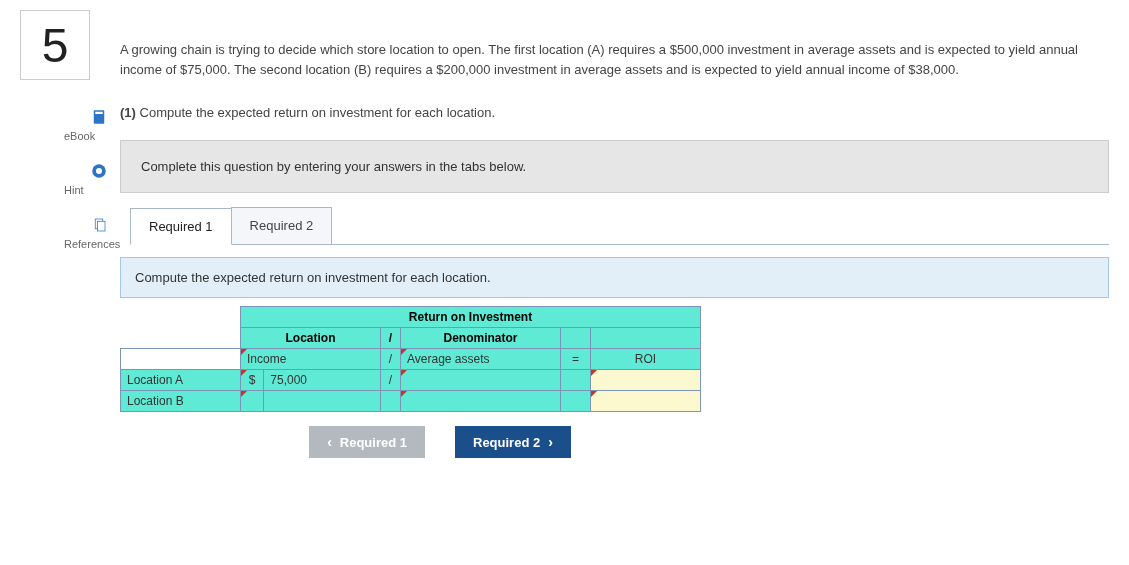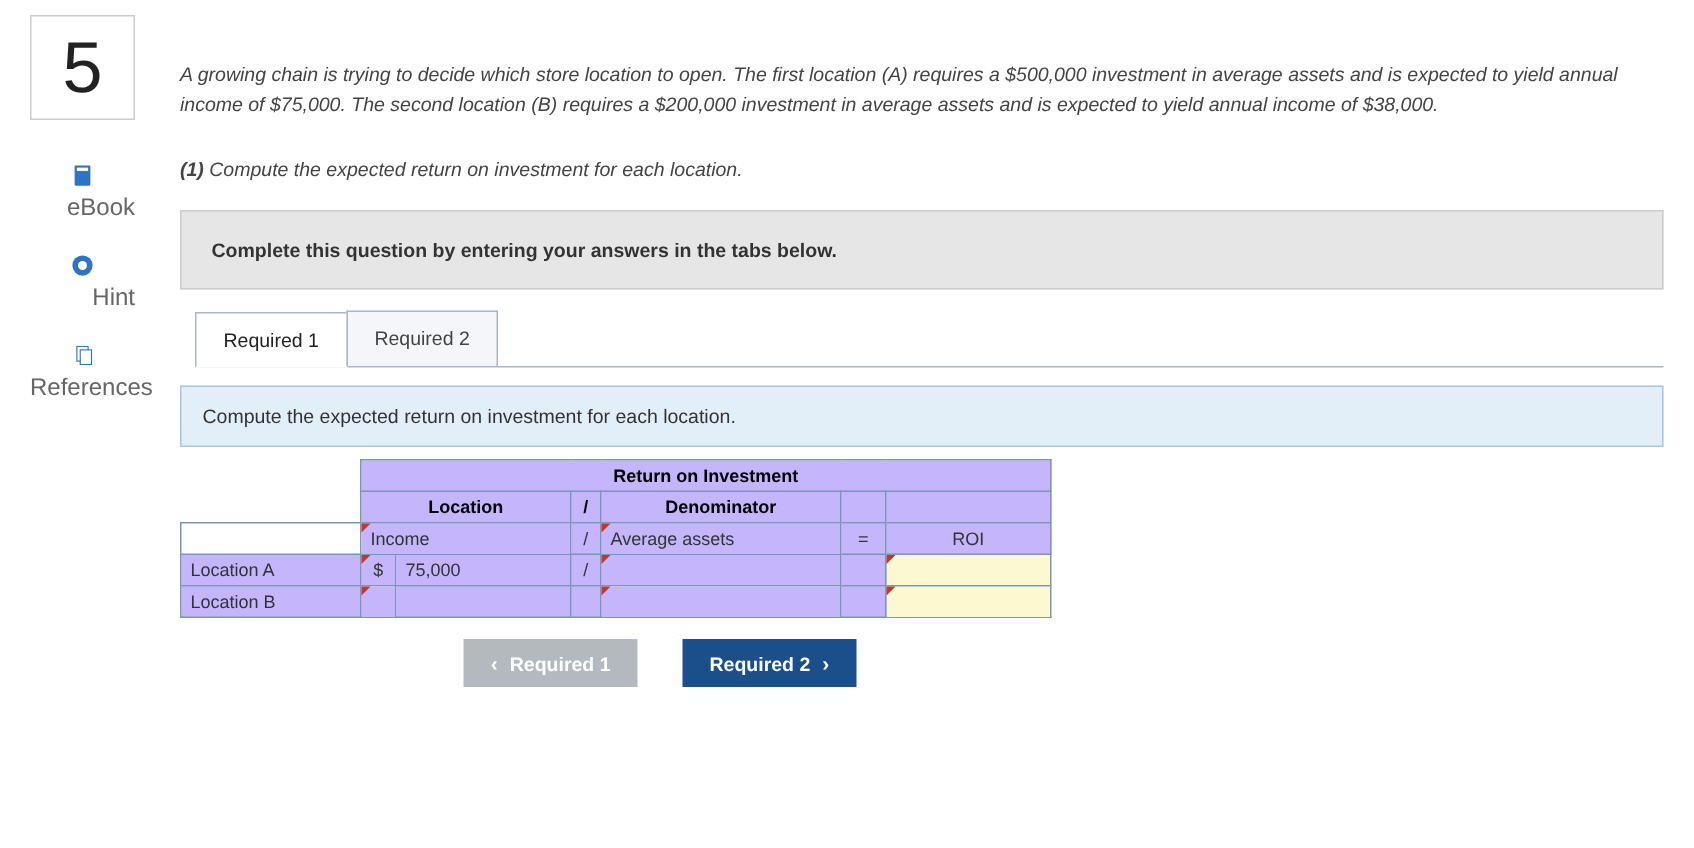--- a/index.html
+++ b/index.html
@@ -28,37 +28,38 @@
     display: flex;
     align-items: center;
     justify-content: center;
     margin-bottom: 20px;
     font-weight: 300;
   }
   .points { color: #777; font-size: 12px; margin-bottom: 30px; }
   .points .val { color: #555; }
   .tool {
     width: 70px;
-    text-align: right;
+    text-align: left;
     padding: 8px 0;
-    font-size: 16px;
+    font-size: 11px;
     color: #666;
     cursor: pointer;
     margin-bottom: 4px;
+    margin-left: 44px;
   }
   .tool .ic { display:block; margin: 0 auto 4px auto; }
   .main-col { flex: 1; }
-  .prompt { color: #444; line-height: 1.5; margin: 30px 0 18px 0; font-style: italic; }
+  .prompt { color: #444; line-height: 1.5; margin: 30px 0 18px 0; }
   .sub-q { margin: 4px 0; }
   .sub-q b { font-weight: bold; }
   .banner {
     background: #e6e6e6;
     border: 1px solid #ccc;
     padding: 18px 20px;
-    font-weight: bold;
+    font-weight: normal;
     color: #333;
     margin-bottom: 14px;
   }
   .tabstrip {
     display: flex;
     border-bottom: 1px solid #a9b8c9;
     margin-bottom: 0;
     margin-left: 10px;
   }
   .tab {
@@ -88,21 +89,21 @@
     margin-bottom: 8px;
   }
   table.calc {
     border-collapse: collapse;
     margin-top: 4px;
   }
   table.calc th, table.calc td {
     border: 1px solid #7a95b8;
     font-size: 12px;
     padding: 3px 6px;
-    background: #c4b5fd;
+    background: #5eead4;
   }
   .th1 { background: #5f8dc4; color: #000; text-align: center; font-weight: bold; }
   .th2 { background: #a6c3e2; color: #000; text-align: center; font-weight: bold; }
   .row-input { height: 20px; padding-left: 26px; }
   .tri-cell { position: relative; }
   .tri-cell::after {
     content: "";
     position: absolute;
     top: 0; left: 0;
     border-top: 6px solid #c0392b;

